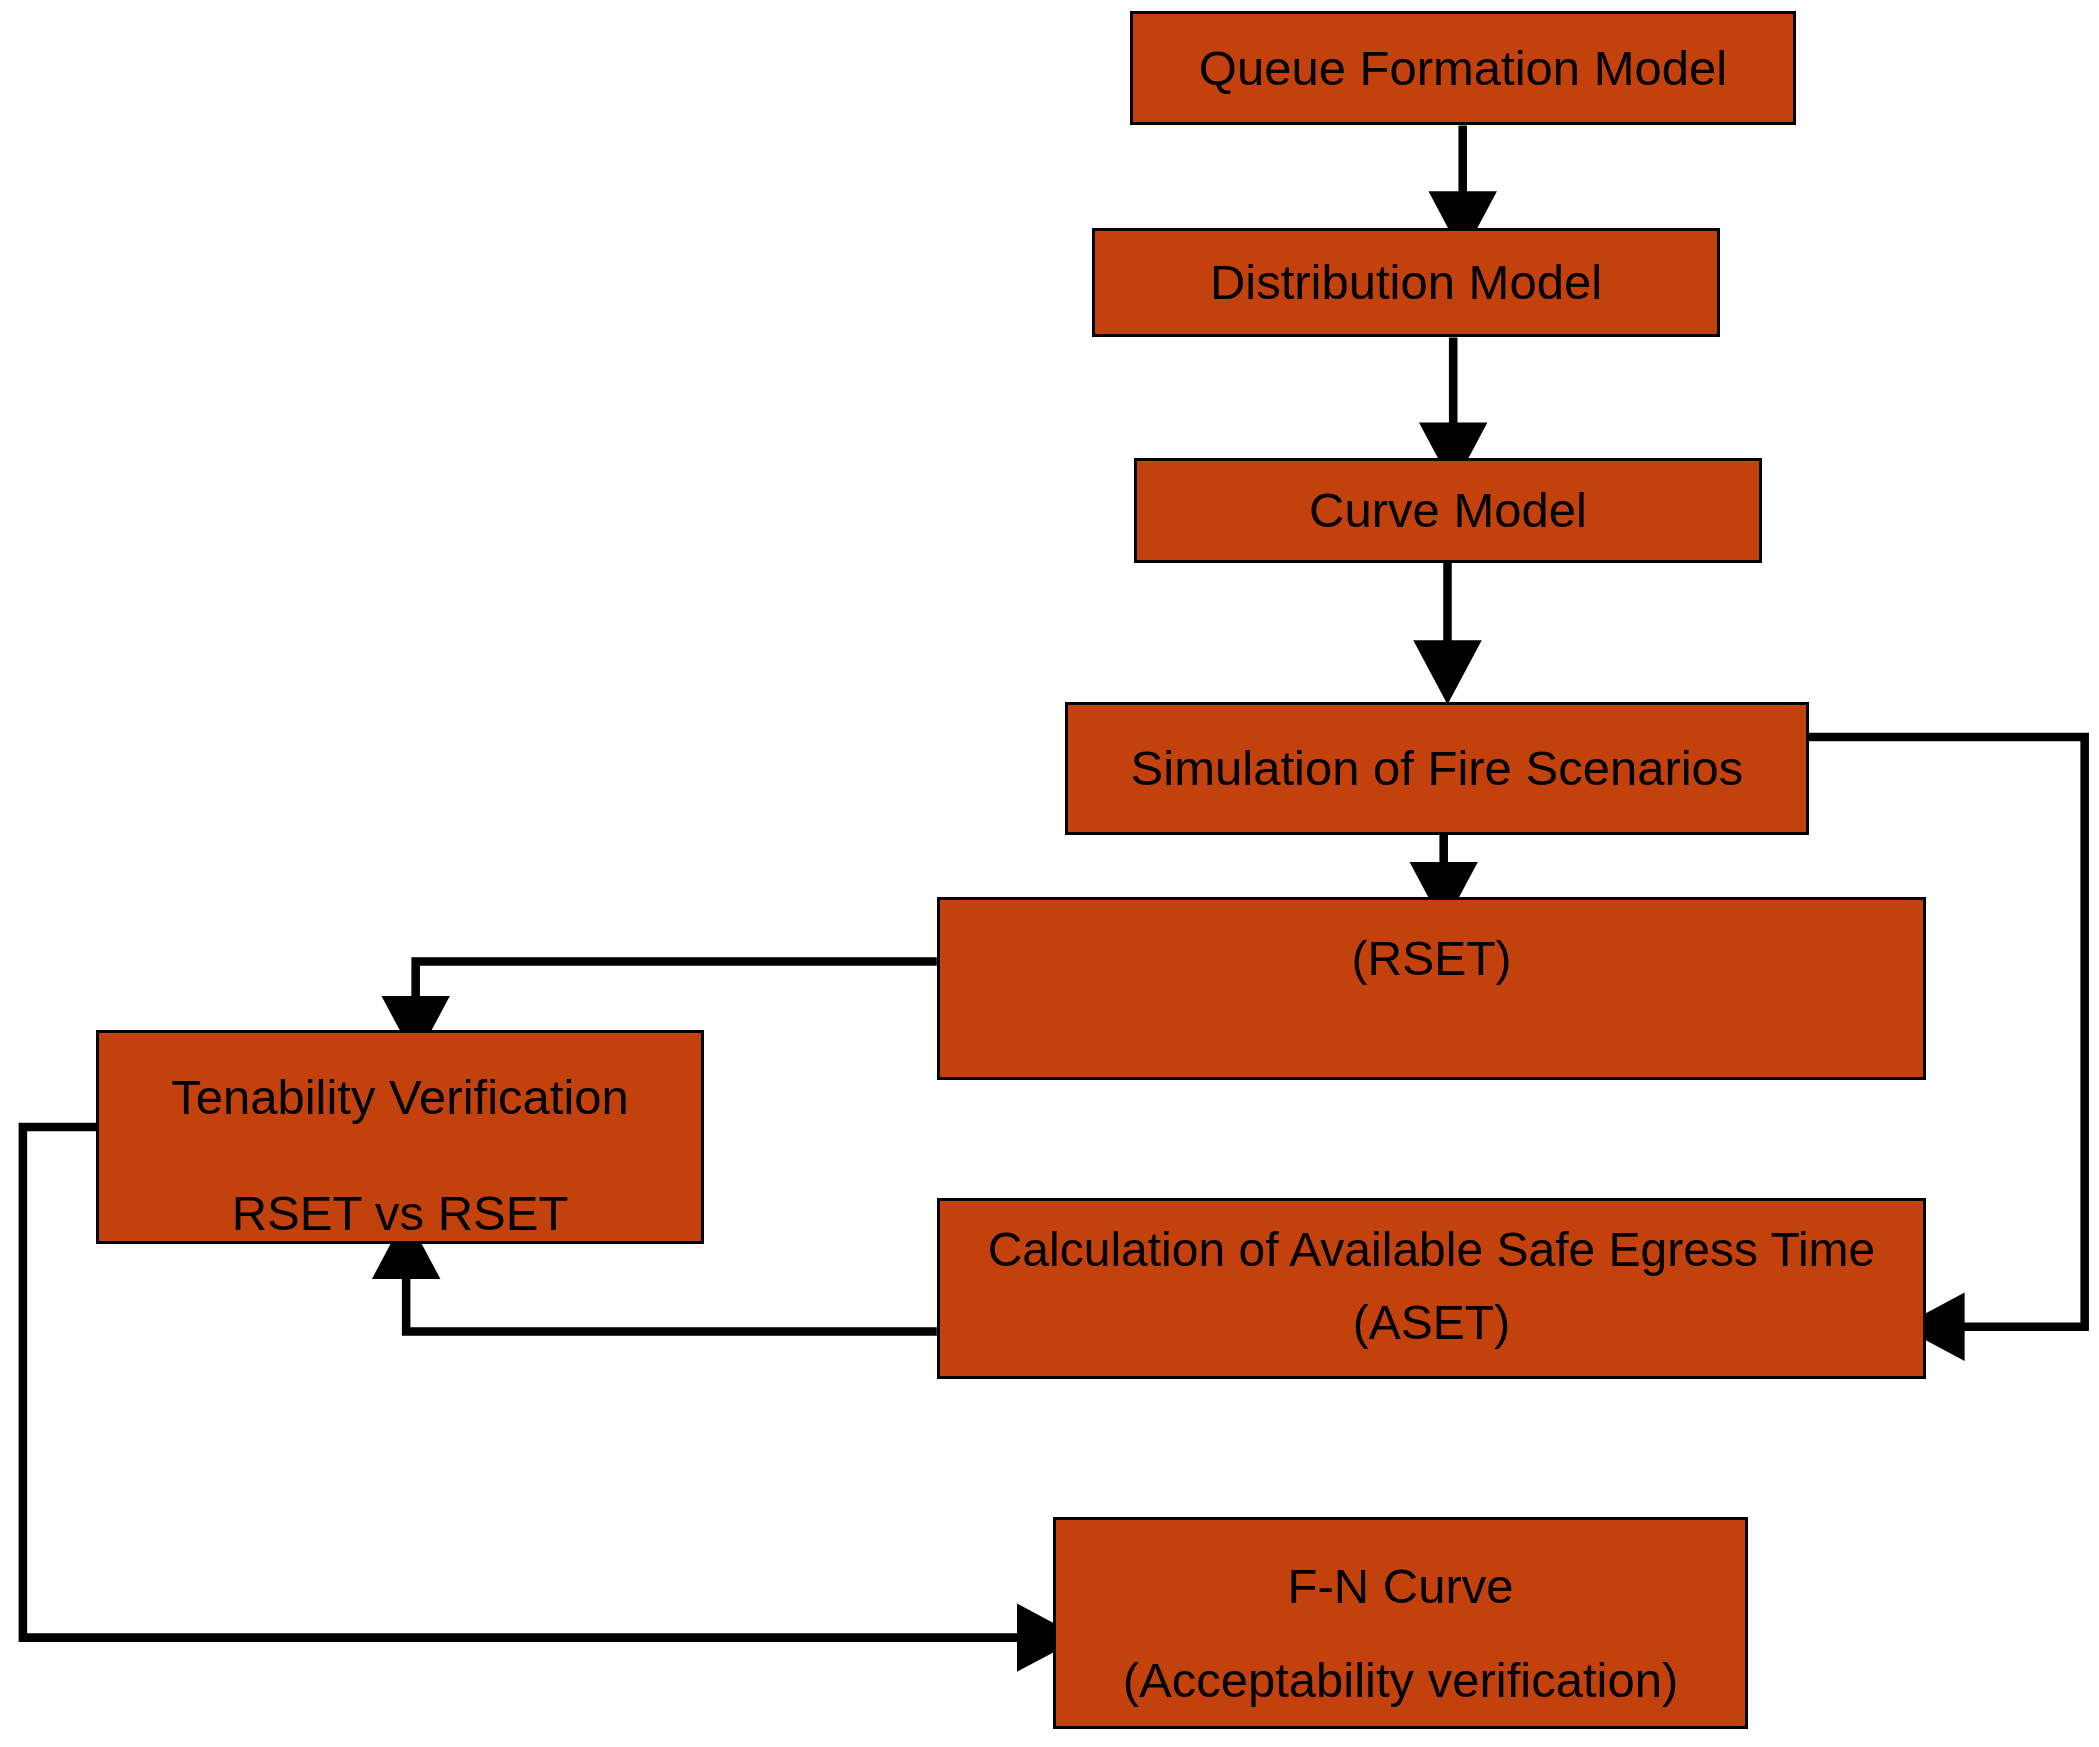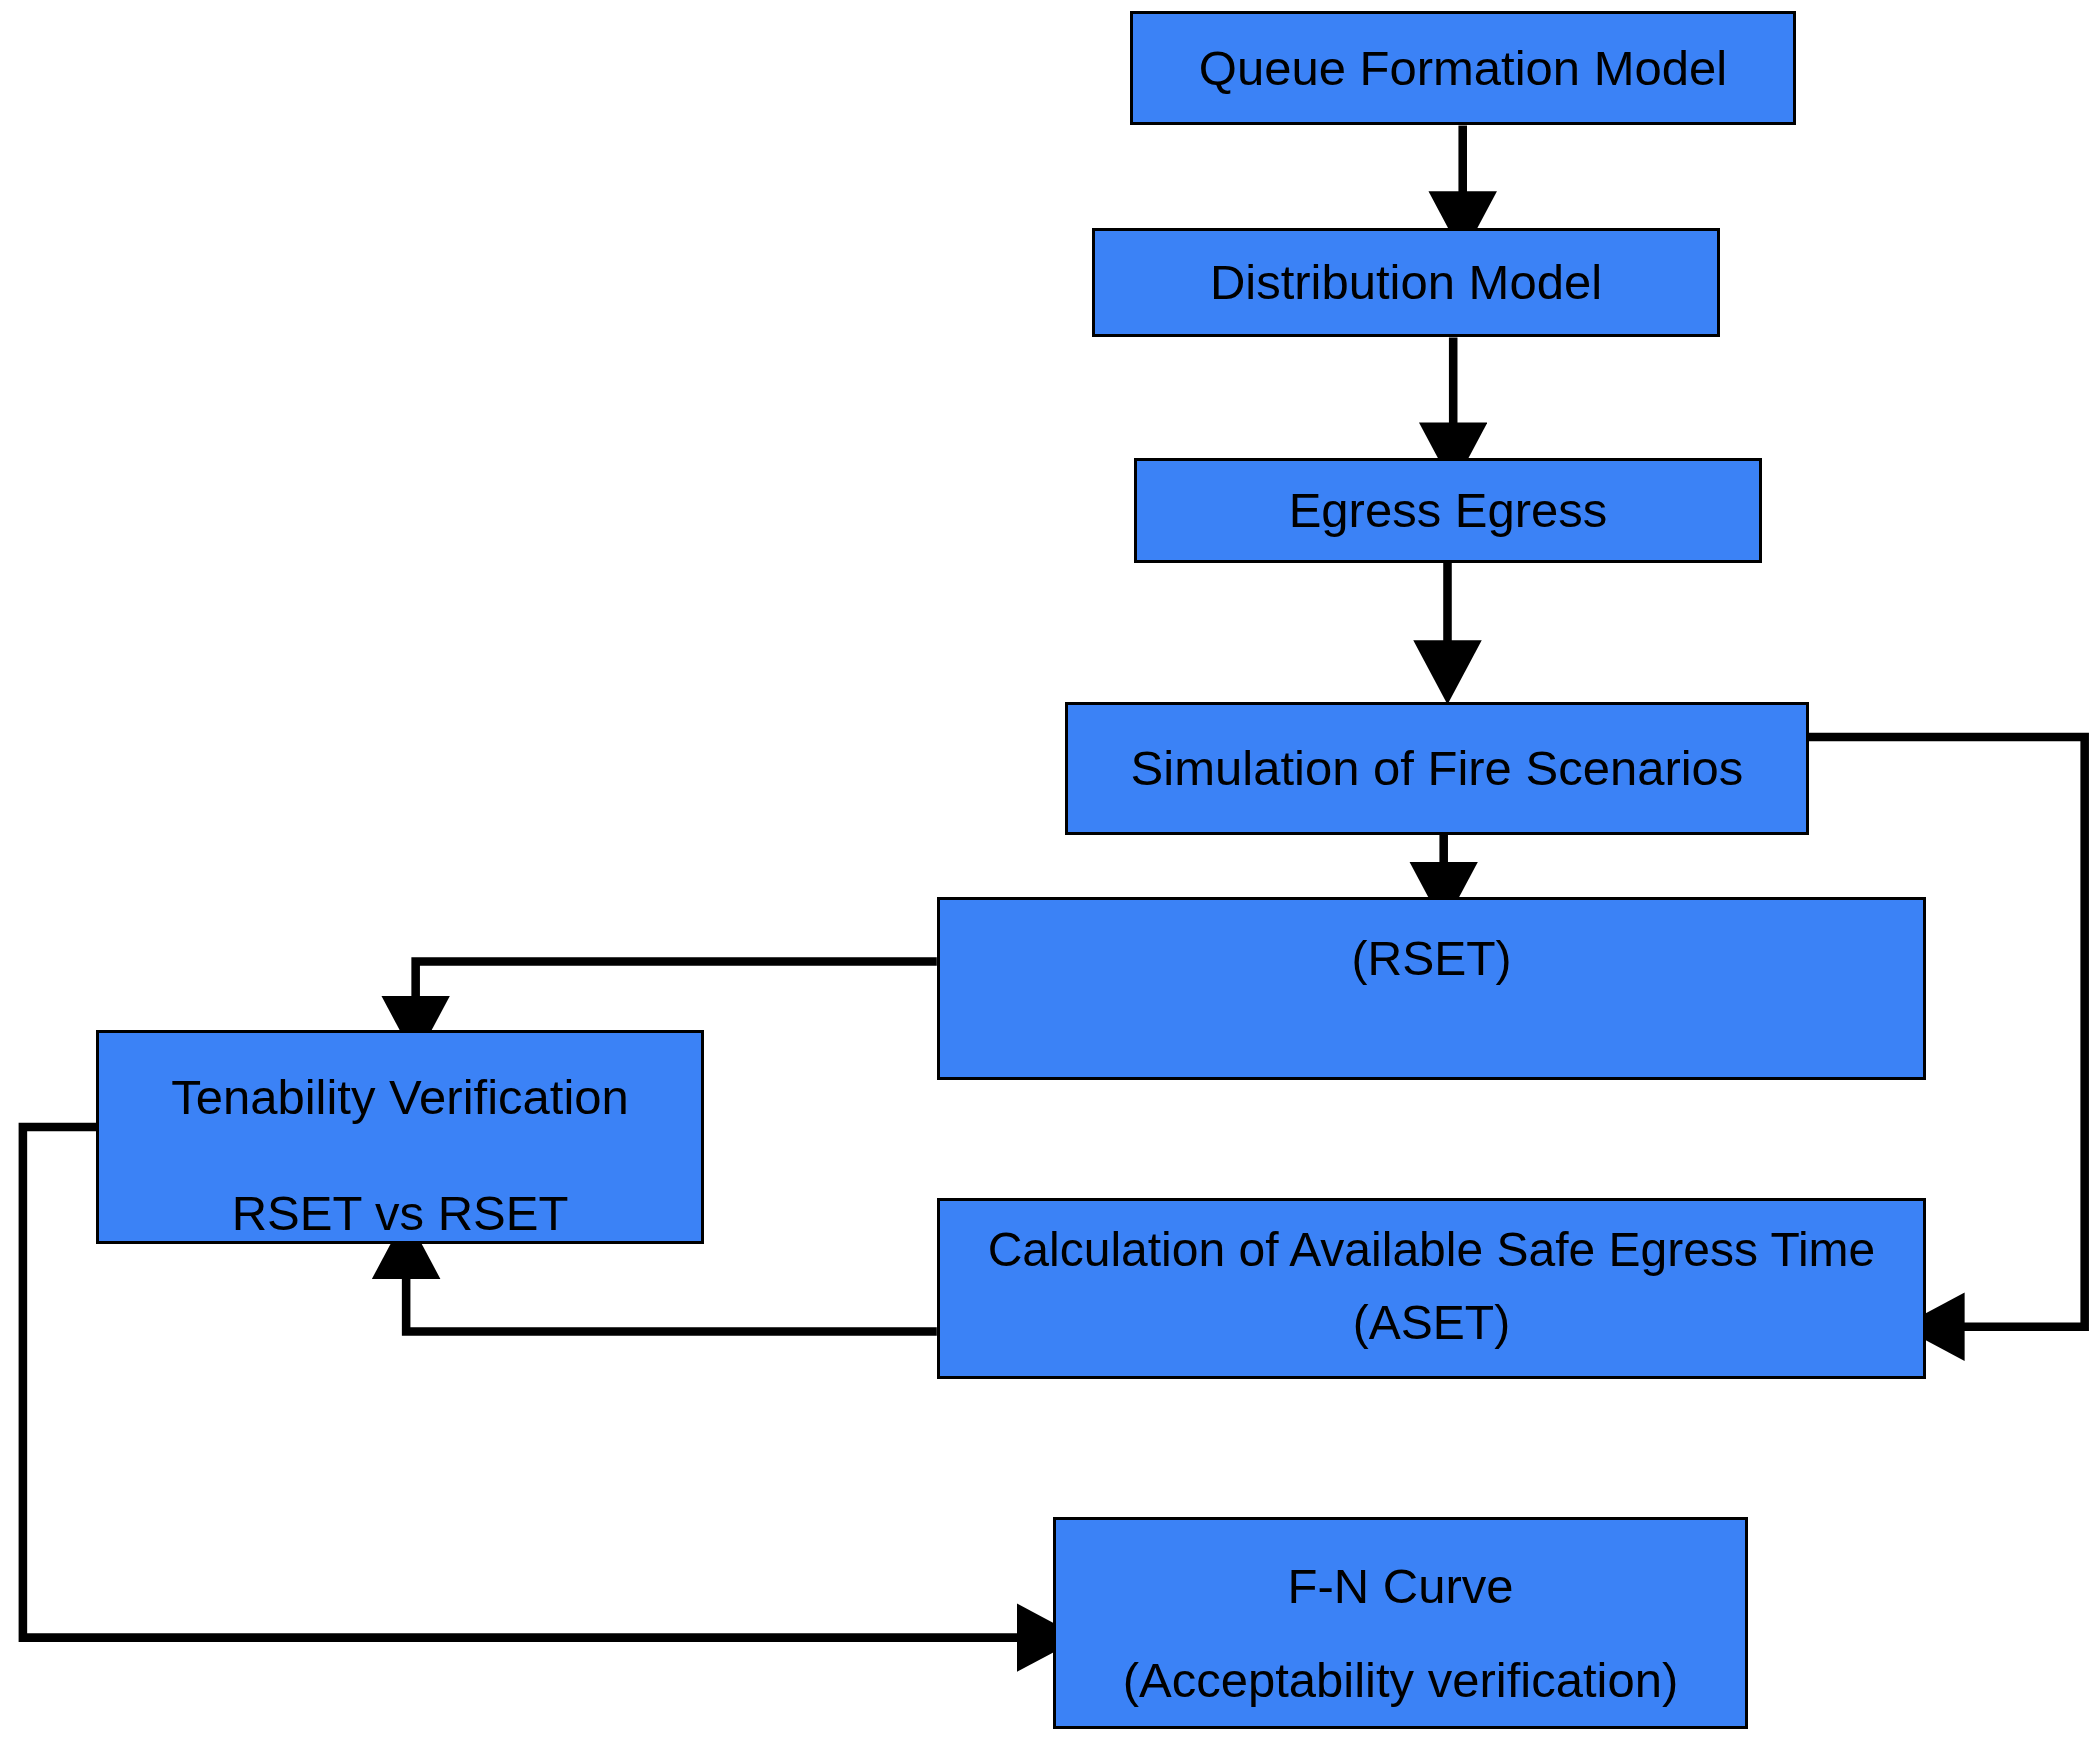--- a/index.html
+++ b/index.html
@@ -23,21 +23,21 @@
     left: 0;
     top: 0;
     width: 2099px;
     height: 1747px;
     display: block;
   }
   .node-box {
     position: absolute;
     box-sizing: border-box;
     border: 3.8px solid #000000;
-    background: #3b82f6;
+    background: #c2410c;
     display: flex;
     flex-direction: column;
     align-items: center;
     justify-content: center;
     text-align: center;
     color: #000000;
     font-family: "Liberation Sans", sans-serif;
     font-weight: 400;
   }
   .node-label {
@@ -101,21 +101,21 @@
 
   <div class="node-box" style="left:1130px; top:11.4px; width:666px; height:114px;">
     <span class="node-label fs-52">Queue Formation Model</span>
   </div>
 
   <div class="node-box" style="left:1092px; top:228px; width:628px; height:109px;">
     <span class="node-label fs-52">Distribution Model</span>
   </div>
 
   <div class="node-box" style="left:1134px; top:458px; width:628px; height:105px;">
-    <span class="node-label fs-52">Egress Egress</span>
+    <span class="node-label fs-52">Curve Model</span>
   </div>
 
   <div class="node-box" style="left:1065px; top:702px; width:744px; height:133px;">
     <span class="node-label fs-52">Simulation of Fire Scenarios</span>
   </div>
 
   <div class="node-box" style="left:937px; top:897px; width:989px; height:183px; justify-content:flex-start; padding-top:21px;">
     <span class="node-label fs-50 tight">(RSET)</span>
   </div>
 

